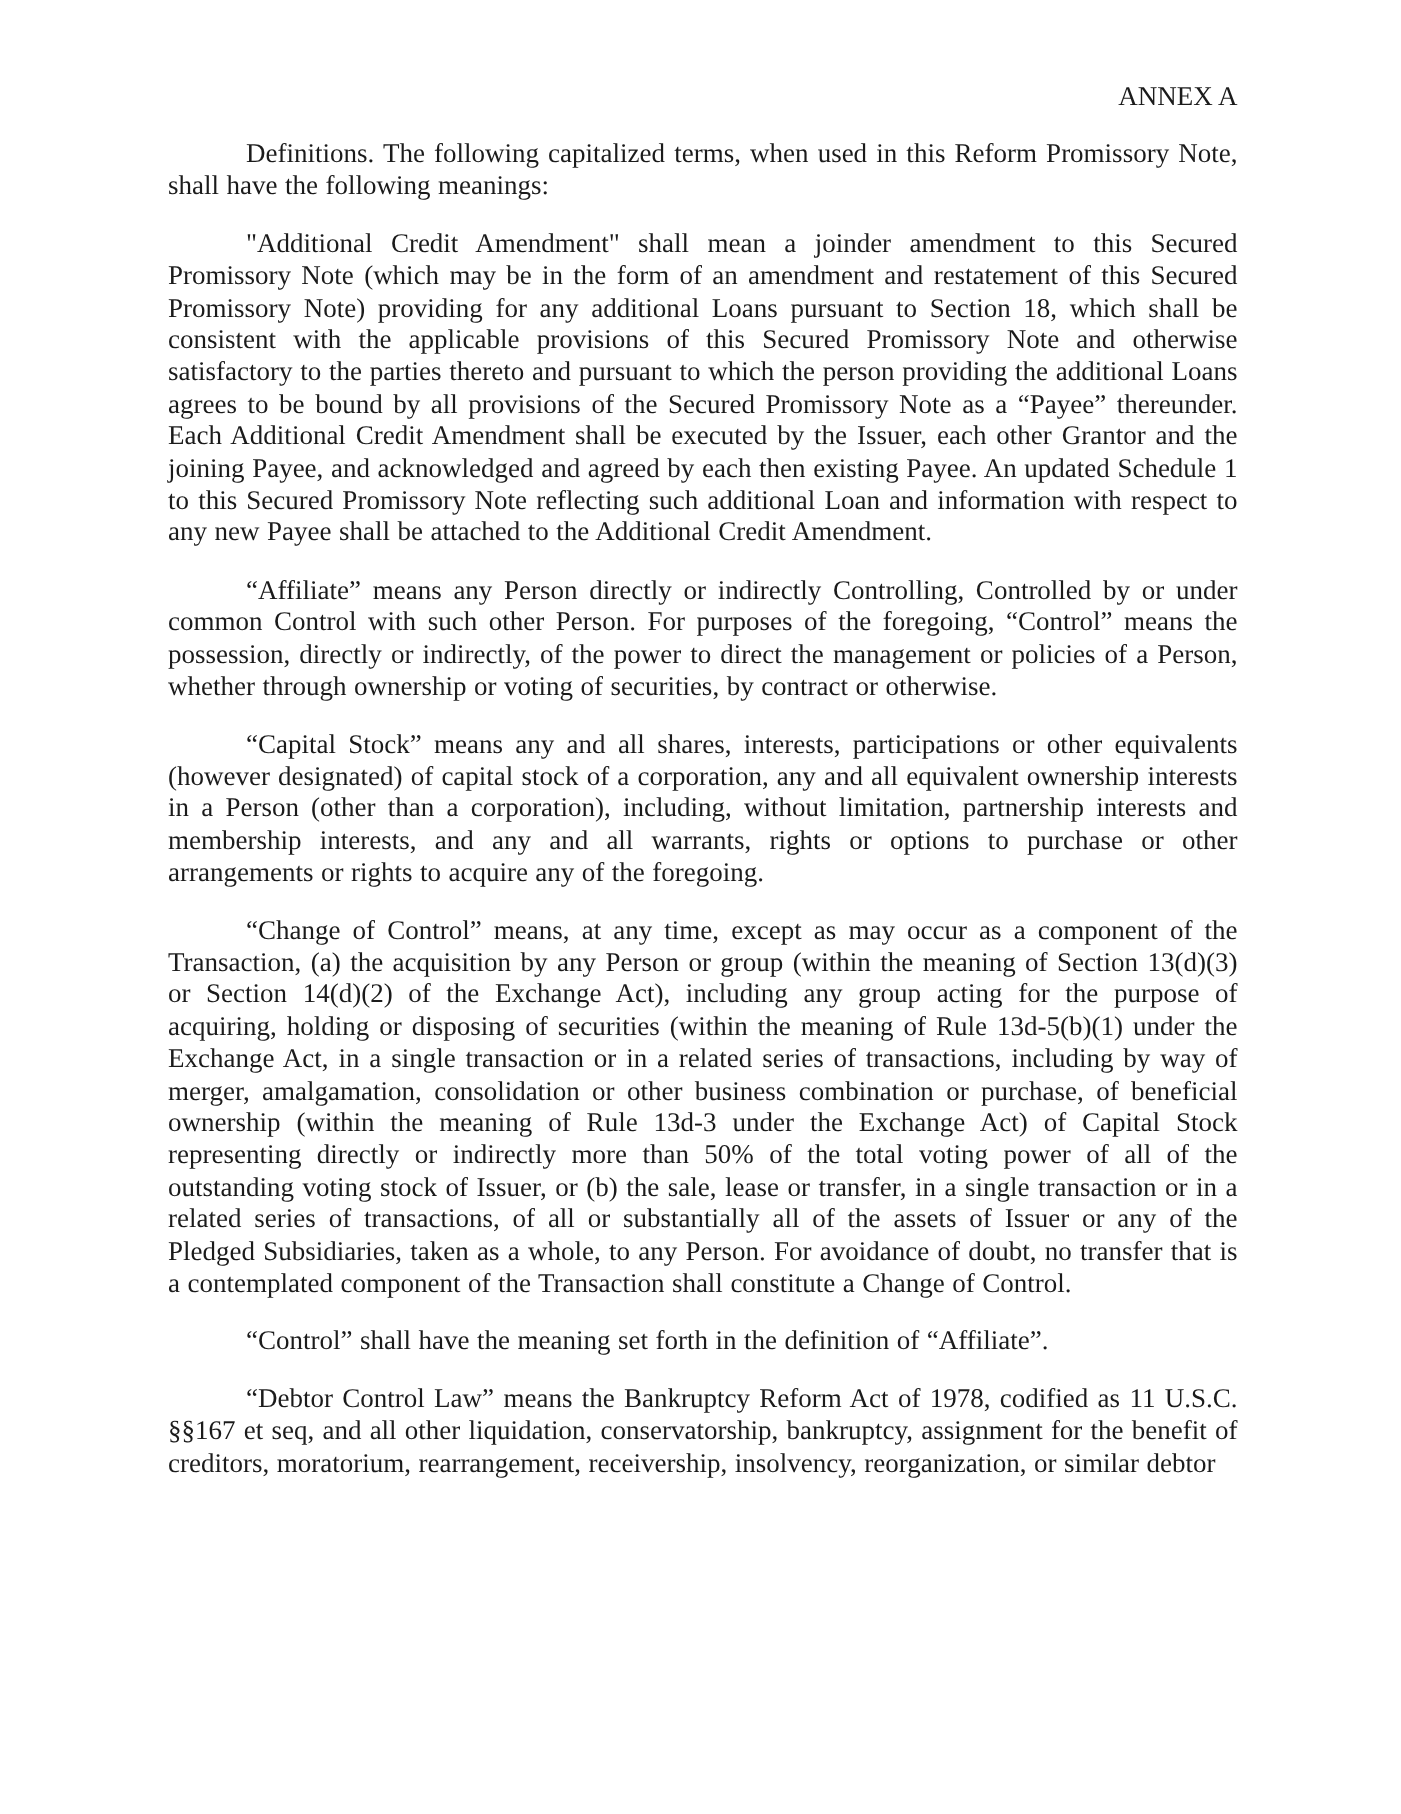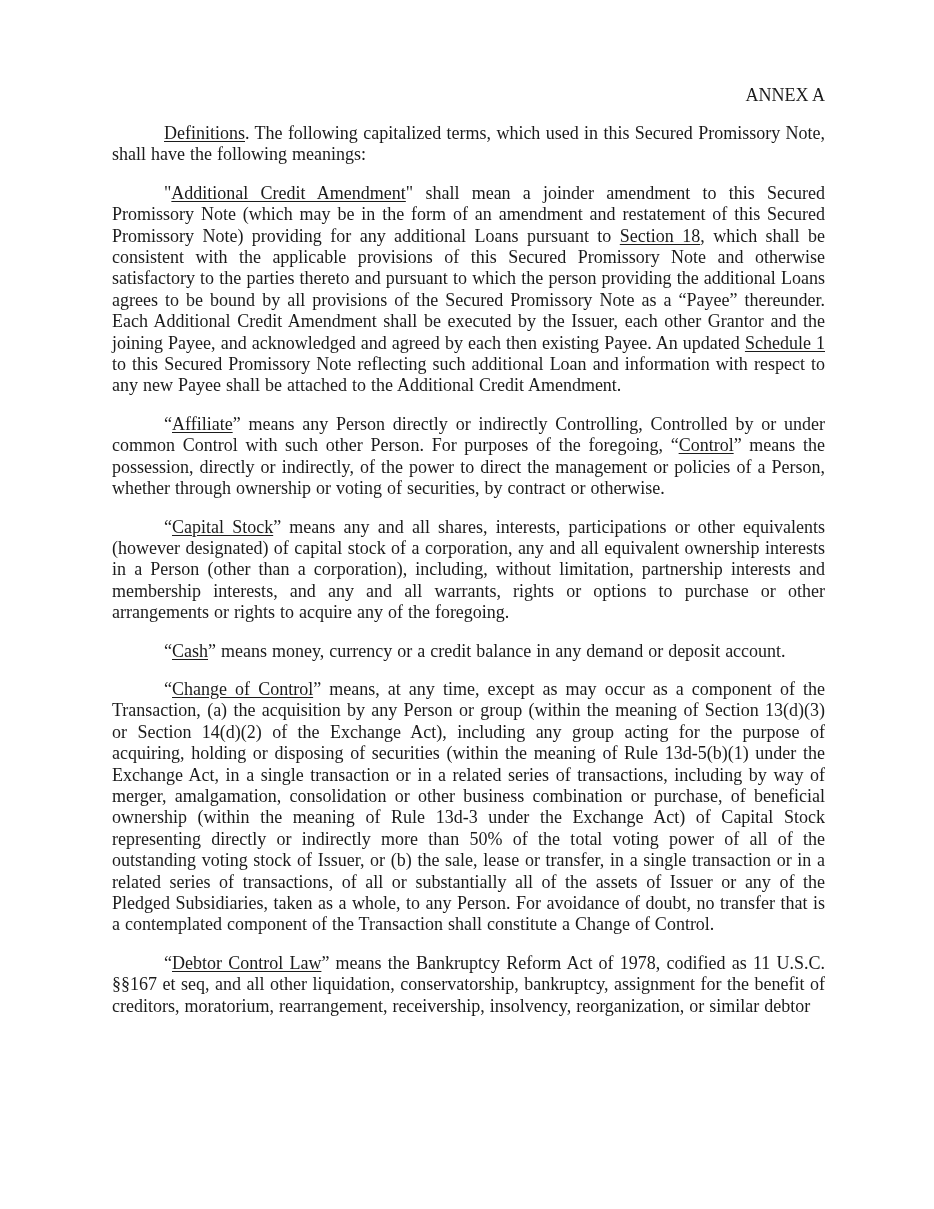--- a/index.html
+++ b/index.html
@@ -8,47 +8,46 @@
     width: 934px;
     height: 1209px;
     background: #ffffff;
     font-family: "Liberation Serif", "DejaVu Serif", serif;
     color: #1b1b1b;
     overflow: hidden;
   }
   .page {
     width: 934px;
     height: 1209px;
-    padding: 84px 109px 40px 112px;
+    padding: 53px 109px 40px 112px;
   }
   .annex {
     font-size: 18px;
     line-height: 22px;
     text-align: right;
   }
   .doc p {
     margin: 17px 0 0 0;
     font-size: 18px;
     line-height: 21.4px;
     text-align: justify;
     text-indent: 52px;
     word-spacing: 0.5px;
   }
   .u {
-    text-decoration: underline;
     text-underline-offset: 2px;
   }
 </style>
 </head>
 <body>
 
 <div class="page">
   <div class="annex">ANNEX A</div>
   <div class="doc">
-    <p><span class="u">Definitions</span><span>.  The following capitalized terms, which used in this Secured Promissory Note, shall have the following meanings:</span></p>
+    <p><span class="u">Definitions</span><span>.  The following capitalized terms, when used in this Reform Promissory Note, shall have the following meanings:</span></p>
     <p><span>"</span><span class="u">Additional Credit Amendment</span><span>" shall mean a joinder amendment to this Secured Promissory Note (which may be in the form of an amendment and restatement of this Secured Promissory Note) providing for any additional Loans pursuant to </span><span class="u">Section 18</span><span>, which shall be consistent with the applicable provisions of this Secured Promissory Note and otherwise satisfactory to the parties thereto and pursuant to which the person providing the additional Loans agrees to be bound by all provisions of the Secured Promissory Note as a “Payee” thereunder.  Each Additional Credit Amendment shall be executed by the Issuer, each other Grantor and the joining Payee, and acknowledged and agreed by each then existing Payee.  An updated </span><span class="u">Schedule 1</span><span> to this Secured Promissory Note reflecting such additional Loan and information with respect to any new Payee shall be attached to the Additional Credit Amendment.</span></p>
     <p><span>“</span><span class="u">Affiliate</span><span>” means any Person directly or indirectly Controlling, Controlled by or under common Control with such other Person.  For purposes of the foregoing, “</span><span class="u">Control</span><span>” means the possession, directly or indirectly, of the power to direct the management or policies of a Person, whether through ownership or voting of securities, by contract or otherwise.</span></p>
     <p><span>“</span><span class="u">Capital Stock</span><span>” means any and all shares, interests, participations or other equivalents (however designated) of capital stock of a corporation, any and all equivalent ownership interests in a Person (other than a corporation), including, without limitation, partnership interests and membership interests, and any and all warrants, rights or options to purchase or other arrangements or rights to acquire any of the foregoing.</span></p>
-    <p><span>“</span><span class="u">Cash</span><span>” means money, currency or a credit balance in any demand or deposit account.</span></p>
     <p><span>“</span><span class="u">Change of Control</span><span>” means, at any time, except as may occur as a component of the Transaction, (a) the acquisition by any Person or group (within the meaning of Section 13(d)(3) or Section 14(d)(2) of the Exchange Act), including any group acting for the purpose of acquiring, holding or disposing of securities (within the meaning of Rule 13d-5(b)(1) under the Exchange Act, in a single transaction or in a related series of transactions, including by way of merger, amalgamation, consolidation or other business combination or purchase, of beneficial ownership (within the meaning of Rule 13d-3 under the Exchange Act) of Capital Stock representing directly or indirectly more than 50% of the total voting power of all of the outstanding voting stock of Issuer, or (b) the sale, lease or transfer, in a single transaction or in a related series of transactions, of all or substantially all of the assets of Issuer or any of the Pledged Subsidiaries, taken as a whole, to any Person.  For avoidance of doubt, no transfer that is a contemplated component of the Transaction shall constitute a Change of Control.</span></p>
+    <p><span>“</span><span class="u">Control</span><span>” shall have the meaning set forth in the definition of “Affiliate”.</span></p>
     <p><span>“</span><span class="u">Debtor Control Law</span><span>” means the Bankruptcy Reform Act of 1978, codified as 11 U.S.C. §§167 et seq, and all other liquidation, conservatorship, bankruptcy, assignment for the benefit of creditors, moratorium, rearrangement, receivership, insolvency, reorganization, or similar debtor</span></p>
   </div>
 </div>
 
 </body></html>

